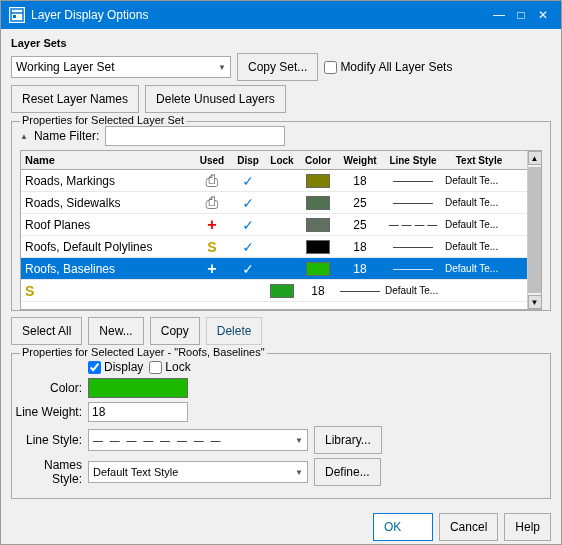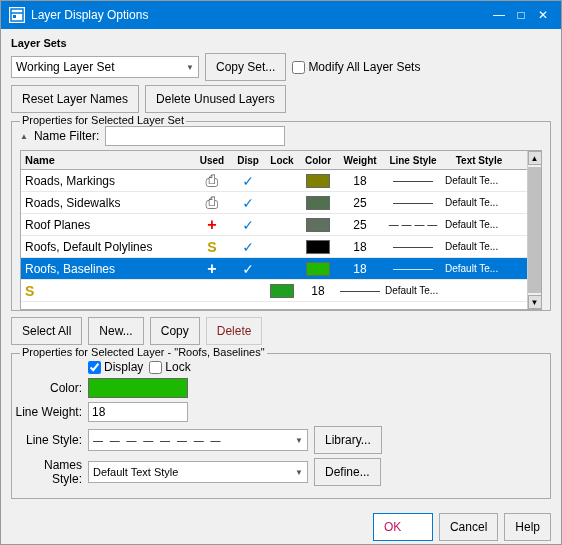--- a/index.html
+++ b/index.html
@@ -203,21 +203,21 @@
     .used-icon.plus { color: #e00; }
     .used-icon.s-icon { color: #c0a000; }
     
     .bottom-buttons {
       display: flex;
       gap: 6px;
       margin-top: 2px;
     }
     
     .btn-disabled {
-      color: #7f1d1d;
+      color: #0c4a6e;
       border-color: #ccc;
       cursor: default;
     }
     
     .properties-section {
       border: 1px solid #aaa;
       padding: 6px 8px 8px 0;
       position: relative;
       margin-top: 4px;
     }
@@ -282,21 +282,21 @@
       display: flex;
       justify-content: flex-end;
       gap: 6px;
       margin-top: 6px;
       padding-top: 4px;
     }
     
     .btn-ok {
       border: 1px solid #0078d7;
       background: white;
-      color: #be185d;
+      color: #0369a1;
       min-width: 60px;
     }
   </style>
 </head>
 <body>
 
 <div class="window">
 
   <div class="title-bar">
     <div class="title-bar-left">
@@ -314,21 +314,21 @@
       <button class="title-btn">□</button>
       <button class="title-btn">✕</button>
     </div>
   </div>
 
   <div class="content">
 
     <div class="section-label">Layer Sets</div>
 
     <div class="row">
-      <div class="dropdown" style="width:188px;">
+      <div class="dropdown" style="width:220px;">
         <span>Working Layer Set</span>
         <span class="dropdown-arrow">▼</span>
       </div>
       <button class="btn">Copy Set...</button>
       <label class="checkbox-label">
         <input type="checkbox" style="">
         <span>Modify All Layer Sets</span>
       </label>
     </div>
 

